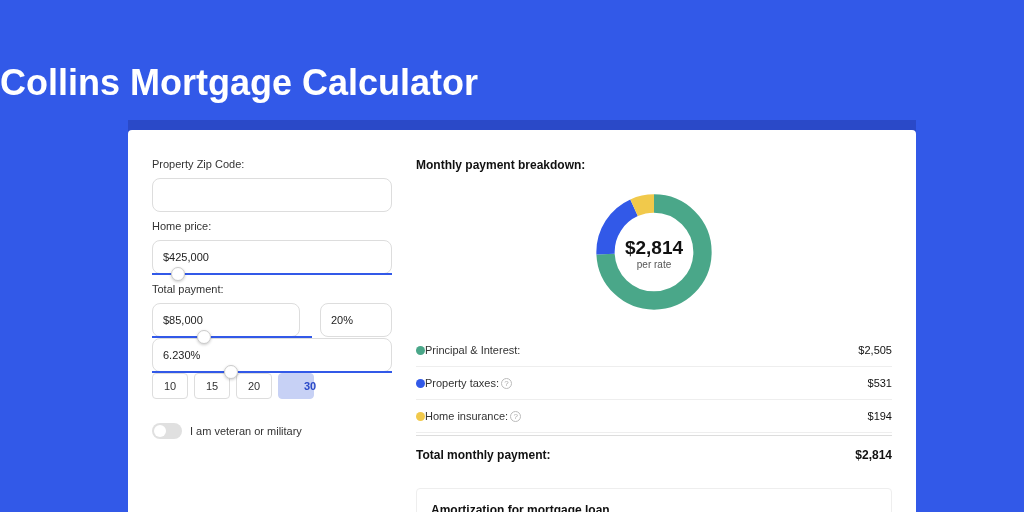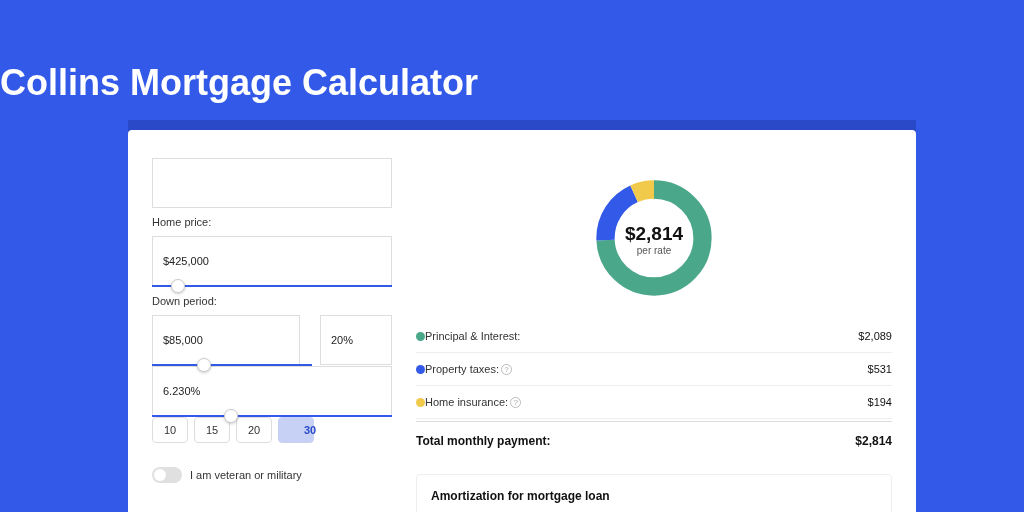--- a/index.html
+++ b/index.html
@@ -41,23 +41,23 @@
 
   .field-label {
     font-size: 11px;
     color: #333;
     margin-bottom: 8px;
     margin-top: 8px;
   }
   .field-label:first-child { margin-top: 0; }
   .text-input {
     width: 100%;
-    height: 50px;
+    height: 34px;
     border: 1px solid #ddd;
-    border-radius: 0;
+    border-radius: 8px;
     padding: 0 10px;
     font-size: 11px;
     color: #222;
     background: #fff;
   }
   .slider-track {
     height: 2px;
     background: #3259e8;
     position: relative;
     margin-top: -1px;
@@ -193,29 +193,30 @@
 <body>
 
 <div class="blue-shadow"></div>
 
 <h1 class="page-title">Collins Mortgage Calculator</h1>
 
 <div class="white-card">
 
   <div class="left-col">
 
+    <div class="field-label">Property Zip Code:</div>
     <input class="text-input" type="text" value="" style="">
 
     <div class="field-label">Home price:</div>
     <input class="text-input" type="text" value="$425,000" style="">
     <div class="slider-track" style="width:100%;">
       <div class="slider-thumb" style="left:8%;"></div>
     </div>
 
-    <div class="field-label">Down period:</div>
+    <div class="field-label">Total payment:</div>
     <div class="dp-row">
       <input class="text-input" type="text" value="$85,000" style="">
       <input class="text-input" type="text" value="20%" style="">
     </div>
     <div class="slider-track" style="width:160px;">
       <div class="slider-thumb" style="left:28%;"></div>
     </div>
 
     <input class="text-input" type="text" value="6.230%" style="">
     <div class="slider-track" style="width:100%;">
@@ -231,20 +232,21 @@
 
     <div class="toggle-row">
       <div class="toggle"></div>
       <span class="toggle-label">I am veteran or military</span>
     </div>
 
   </div>
 
   <div class="right-col">
 
+    <div class="section-title">Monthly payment breakdown:</div>
 
     <div class="donut-wrap">
       <svg width="128" height="128" viewBox="0 0 42 42">
 
         <g transform="rotate(-90 21 21)">
           <circle cx="21" cy="21" r="15.9155" fill="none" stroke="#4aa789" stroke-width="6" stroke-dasharray="74.2 100" stroke-dashoffset="0"></circle>
           <circle cx="21" cy="21" r="15.9155" fill="none" stroke="#3259e8" stroke-width="6" stroke-dasharray="18.9 100" stroke-dashoffset="-74.2"></circle>
           <circle cx="21" cy="21" r="15.9155" fill="none" stroke="#f1c94b" stroke-width="6" stroke-dasharray="6.9 100" stroke-dashoffset="-93.1"></circle>
         </g>
       </svg>
@@ -252,21 +254,21 @@
         <div class="donut-amount">$2,814</div>
         <div class="donut-sub">per rate</div>
       </div>
     </div>
 
     <div class="legend-row">
       <div class="legend-left">
         <span class="legend-dot" style="background:#4aa789;"></span>
         <span class="legend-label">Principal &amp; Interest:</span>
       </div>
-      <span class="legend-val">$2,089</span>
+      <span class="legend-val">$2,505</span>
     </div>
 
     <div class="legend-row">
       <div class="legend-left">
         <span class="legend-dot" style="background:#3259e8;"></span>
         <span class="legend-label">Property taxes:</span>
         <span class="help-icon">?</span>
       </div>
       <span class="legend-val">$531</span>
     </div>

